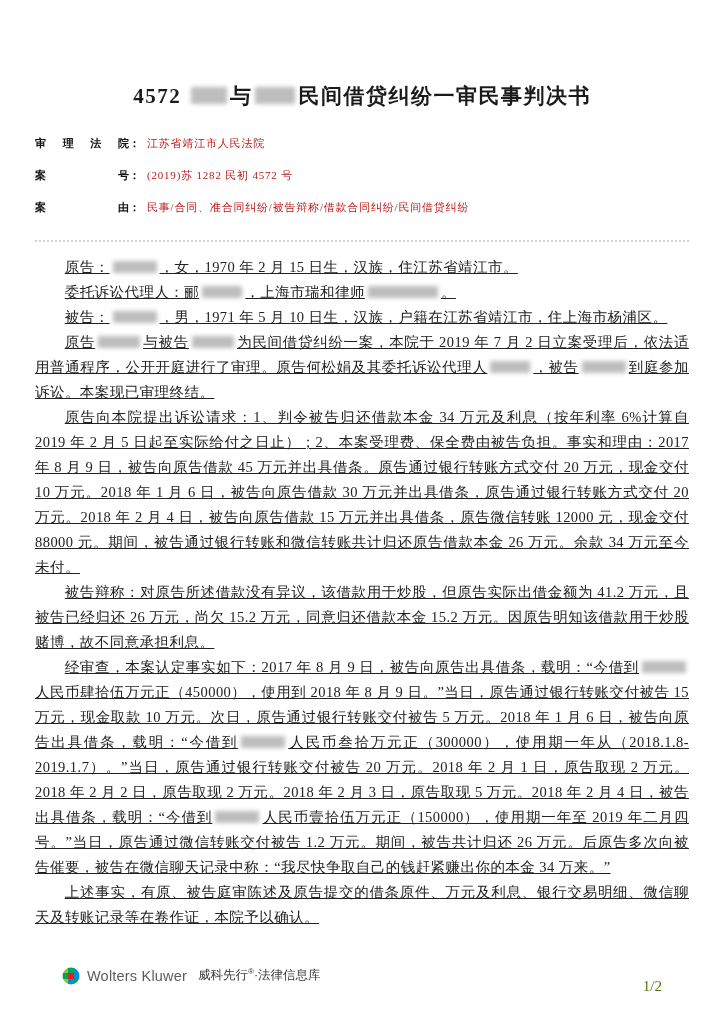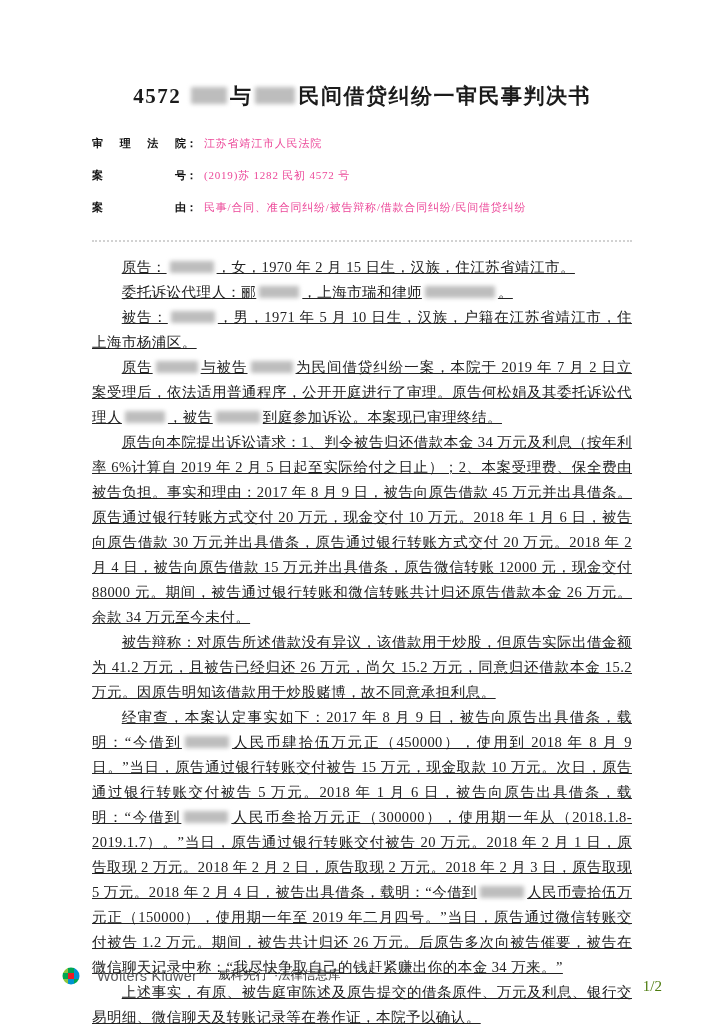--- a/index.html
+++ b/index.html
@@ -1,44 +1,44 @@
 <!DOCTYPE html>
 <html><head>
 <meta charset="utf-8">
 <style>
   html,body{margin:0;padding:0;}
   body{
     width:724px;height:1024px;background:#ffffff;position:relative;overflow:hidden;
     font-family:"Liberation Serif","DejaVu Serif",serif;color:#1f1f1f;
   }
-  .page{position:absolute;inset:0;padding:0 92px;box-sizing:border-box;}
+  .page{position:absolute;inset:0;padding:0 35px;box-sizing:border-box;}
   .title{
     margin:82px 0 0 0;text-align:center;font-size:21px;font-weight:bold;
     letter-spacing:1.5px;color:#1b1b1b;line-height:28px;
   }
   .meta{margin-top:26px;}
   .meta-row{display:flex;align-items:baseline;height:32px;font-size:11px;}
   .meta-label{font-weight:bold;color:#131313;white-space:nowrap;}
   .meta-label-chars{display:inline-block;width:94px;text-align:justify;text-align-last:justify;}
-  .meta-value{margin-left:7px;color:#ec4899;letter-spacing:0.8px;}
+  .meta-value{margin-left:7px;color:#b91c1c;letter-spacing:0.8px;}
   .separator{border-top:2px dotted #d2d2d2;margin-top:8px;}
   .body{
     margin-top:13px;font-size:14.5px;line-height:25px;text-align:justify;
     color:#222222;letter-spacing:0.45px;
   }
   .body p{margin:0;text-indent:2.05em;text-decoration:underline;}
   .redact{
     display:inline-block;height:0.82em;background:#bdbdbd;border-radius:1px;
     filter:blur(2px);vertical-align:-0.06em;margin:0 3px;
   }
   .footer{
     position:absolute;left:62px;right:62px;top:957px;
     display:flex;justify-content:space-between;align-items:center;
   }
-  .brand{display:flex;align-items:center;gap:17px;font-family:"Liberation Sans","DejaVu Sans",sans-serif;}
+  .brand{display:flex;align-items:center;gap:7px;font-family:"Liberation Sans","DejaVu Sans",sans-serif;}
   .brand-logo{display:block;}
   .brand-name{font-size:14.5px;color:#5b5c5e;letter-spacing:0.2px;}
   .product{font-size:12.5px;color:#3a3a3a;margin-left:4px;}
   .product sup{font-size:8px;vertical-align:super;}
   .pageno{font-size:15px;color:#4d7c0f;font-family:"Liberation Serif","DejaVu Serif",serif;margin-top:21px;}
 </style>
 </head>
 <body>
 
 <div class="page">

